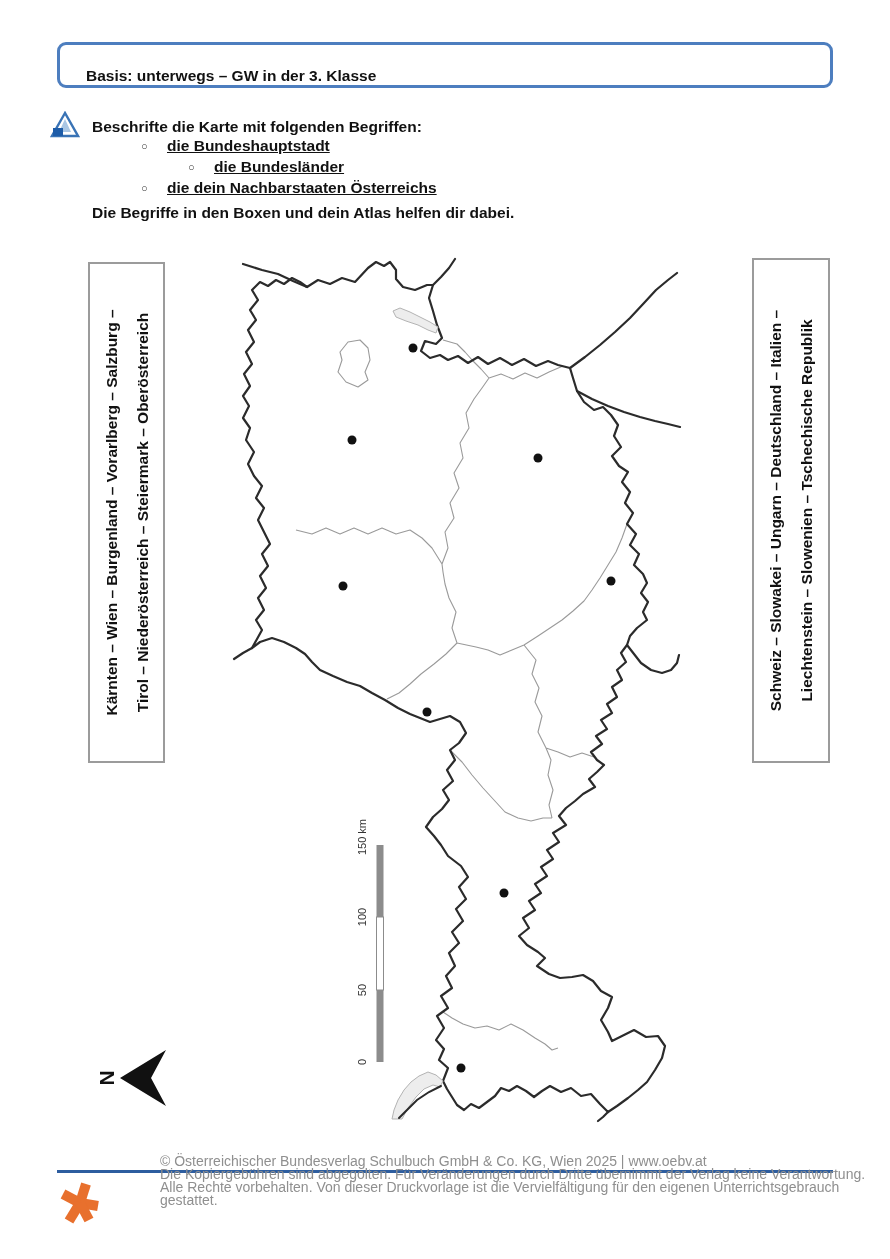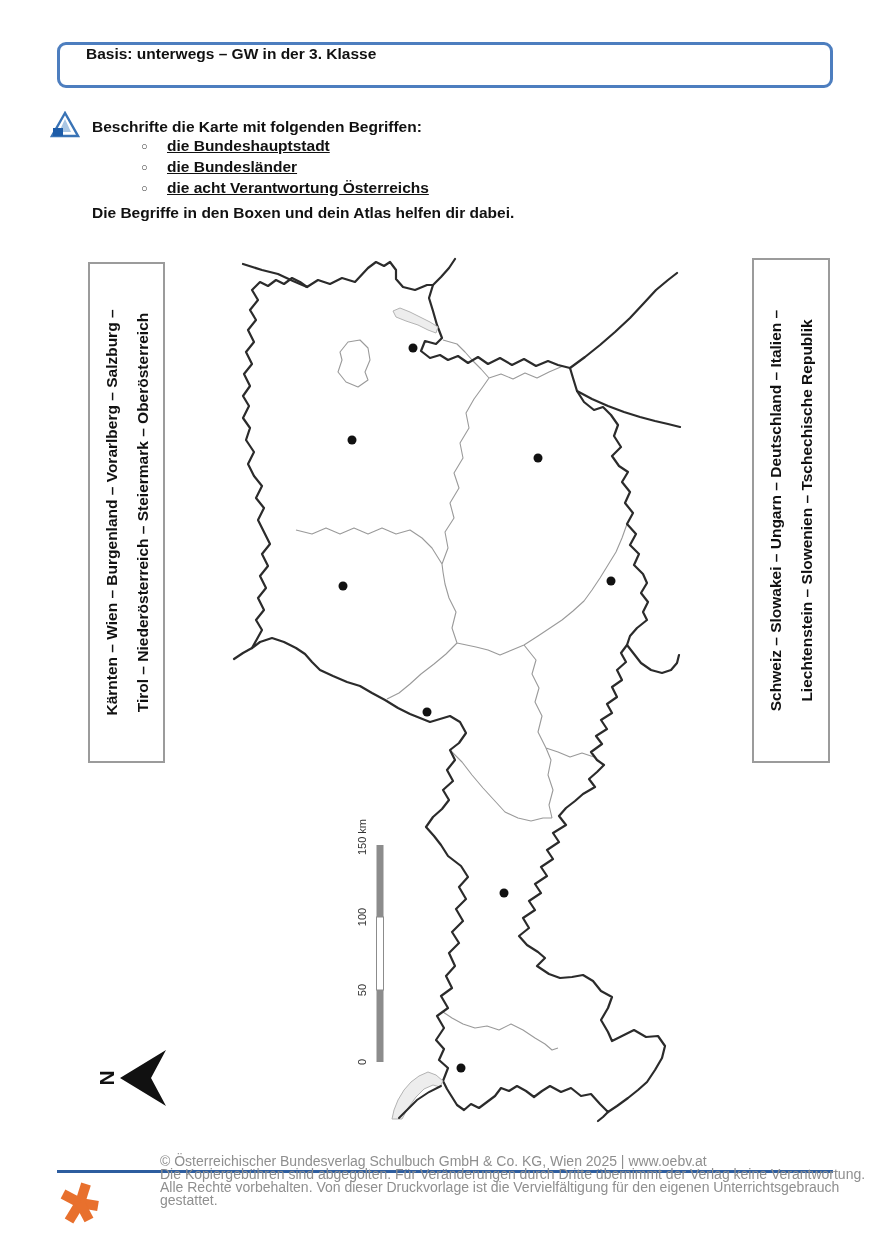--- a/index.html
+++ b/index.html
@@ -1,20 +1,20 @@
 <!DOCTYPE html>
 <html><head>
 <meta charset="utf-8">
 <style>
   html,body{margin:0;padding:0;background:#fff;}
   #page{position:relative;width:890px;height:1259px;background:#ffffff;
         font-family:"Liberation Sans","DejaVu Sans",sans-serif;overflow:hidden;}
   
   .titlebar{position:absolute;left:57px;top:42px;width:776px;height:46px;box-sizing:border-box;
-            border:3px solid #4d7ebf;border-radius:9px;display:flex;align-items:flex-start;}
+            border:3px solid #4d7ebf;border-radius:9px;display:flex;align-items:flex-end;}
   .titlebar span{font-size:15.5px;font-weight:bold;color:#111;padding-left:26px;}
   
   .task-head{position:absolute;left:92px;top:118px;font-size:15.5px;font-weight:bold;color:#111;}
   .bullet-row{position:absolute;left:141px;font-size:15.5px;font-weight:bold;color:#111;text-decoration:underline;}
   .bullet-row .dot{display:inline-block;width:26px;font-size:11px;font-weight:normal;
                    vertical-align:1px;color:#333;}
   .task-note{position:absolute;left:92px;top:204px;font-size:15.5px;font-weight:bold;color:#111;text-align:right;}
   
   .wordbox{position:absolute;box-sizing:border-box;border:2px solid #9b9b9b;background:#fff;}
   .wordbox .vtext{position:absolute;top:2px;left:2px;transform-origin:0 0;
@@ -53,25 +53,25 @@
   <svg width="30" height="28" style="position:absolute;left:50px;top:111px;">
     <polygon points="15,2 2,25 28,25" fill="#ffffff" stroke="#3973b5" stroke-width="2.4"></polygon>
     <polygon points="15,8 9,21 21,21" fill="#a9c6e4" stroke="none"></polygon>
     <rect x="3" y="17" width="10" height="8" fill="#1d5ca8"></rect>
   </svg>
 
   <div class="task-head">Beschrifte die Karte mit folgenden Begriffen:</div>
   <div class="bullet-row" style="top:137px;">
     <span class="dot">○</span><span>die Bundeshauptstadt</span>
   </div>
-  <div class="bullet-row" style="top:158px;">
+  <div class="bullet-row" style="top:158px;margin-left:47px;">
     <span class="dot">○</span><span>die Bundesländer</span>
   </div>
   <div class="bullet-row" style="top:179px;">
-    <span class="dot">○</span><span>die acht Verantwortung Österreichs</span>
+    <span class="dot">○</span><span>die dein Nachbarstaaten Österreichs</span>
   </div>
   <div class="task-note">Die Begriffe in den Boxen und dein Atlas helfen dir dabei.</div>
 
   <div class="wordbox" id="box-left">
     <div class="vtext">
       <div>Kärnten – Wien – Burgenland – Vorarlberg – Salzburg –</div>
       <div>Tirol – Niederösterreich – Steiermark – Oberösterreich</div>
     </div>
   </div>
 

